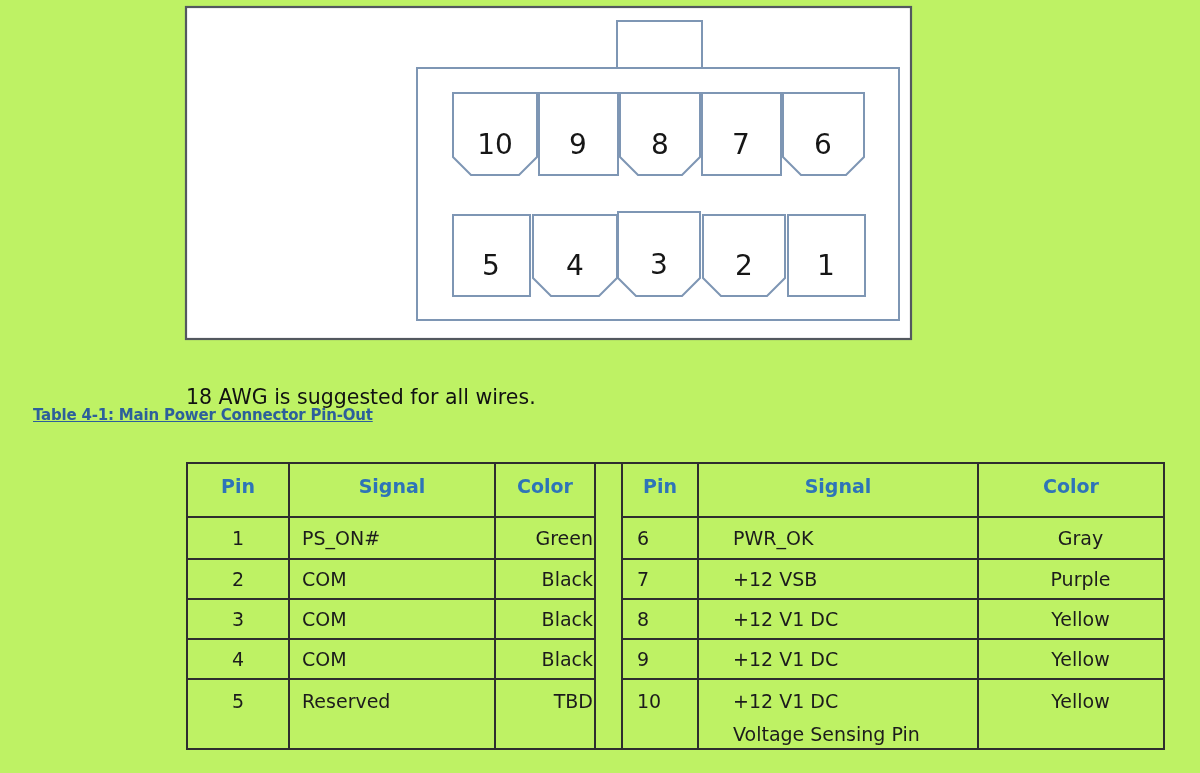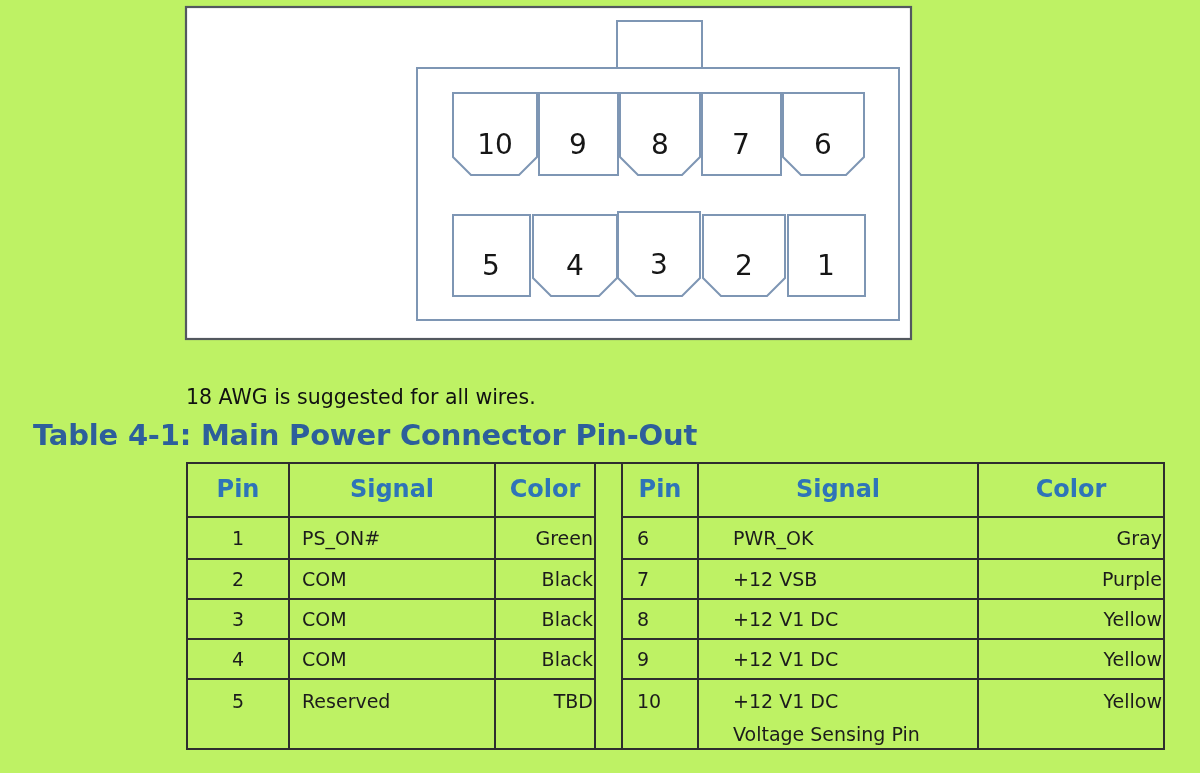--- a/index.html
+++ b/index.html
@@ -17,41 +17,41 @@
   }
   
   .figure-svg{position:absolute;left:0;top:0;}
   .outer-frame{fill:#fff;stroke:var(--frame-outline);stroke-width:2.2;}
   .conn-shape{fill:#fff;stroke:var(--pin-outline);stroke-width:2;}
   .pin-cavity{fill:#fff;stroke:var(--pin-outline);stroke-width:2;}
   .pin-num{font-size:28px;fill:#161616;text-anchor:middle;
     font-family:"DejaVu Sans","Liberation Sans",sans-serif;}
   
   .awg-note{position:absolute;left:186px;top:385px;font-size:20.5px;color:#111;}
-  .table-caption{position:absolute;left:33px;top:418px;font-size:29px;font-weight:bold;
-    color:var(--title-blue);letter-spacing:-0.2px;}
+  .table-caption{position:absolute;left:33px;top:406px;font-size:15px;font-weight:bold;
+    color:var(--title-blue);letter-spacing:-0.2px;text-decoration:underline;}
   
   .pinout{position:absolute;left:186px;top:462px;display:flex;align-items:stretch;}
   .pinout table{border-collapse:collapse;table-layout:fixed;font-size:19px;color:var(--text-color);}
   .pinout td,.pinout th{border:2px solid var(--table-border);overflow:hidden;white-space:nowrap;}
   .pinout th{color:var(--header-blue);font-weight:bold;text-align:center;
-    vertical-align:top;padding-top:11px;font-size:24px;}
+    vertical-align:top;padding-top:11px;font-size:19px;}
   .t-left{width:408px;}
   .t-right{width:542px;}
   .row-h{height:54px;}
   .row-1{height:42px;}
   .row-n{height:40px;}
   .row-last{height:70px;}
   .row-last td{vertical-align:top;padding-top:10px;}
   td.pin-c{text-align:center;}
   td.sig-l{text-align:left;padding-left:12px;}
   td.col-c{text-align:right;}
   td.pin-l{text-align:left;padding-left:14px;}
   td.sig-r{text-align:left;padding-left:34px;}
-  td.col-l{text-align:right;padding-left:20px;}
+  td.col-l{text-align:center;padding-left:20px;}
   .sig-line2{margin-top:11px;}
   .table-gap{width:25px;border-top:2px solid var(--table-border);
     border-bottom:2px solid var(--table-border);}
 </style>
 </head>
 <body>
 
 <div class="page">
 
   <svg class="figure-svg" width="1200" height="346" viewBox="0 0 1200 346">

